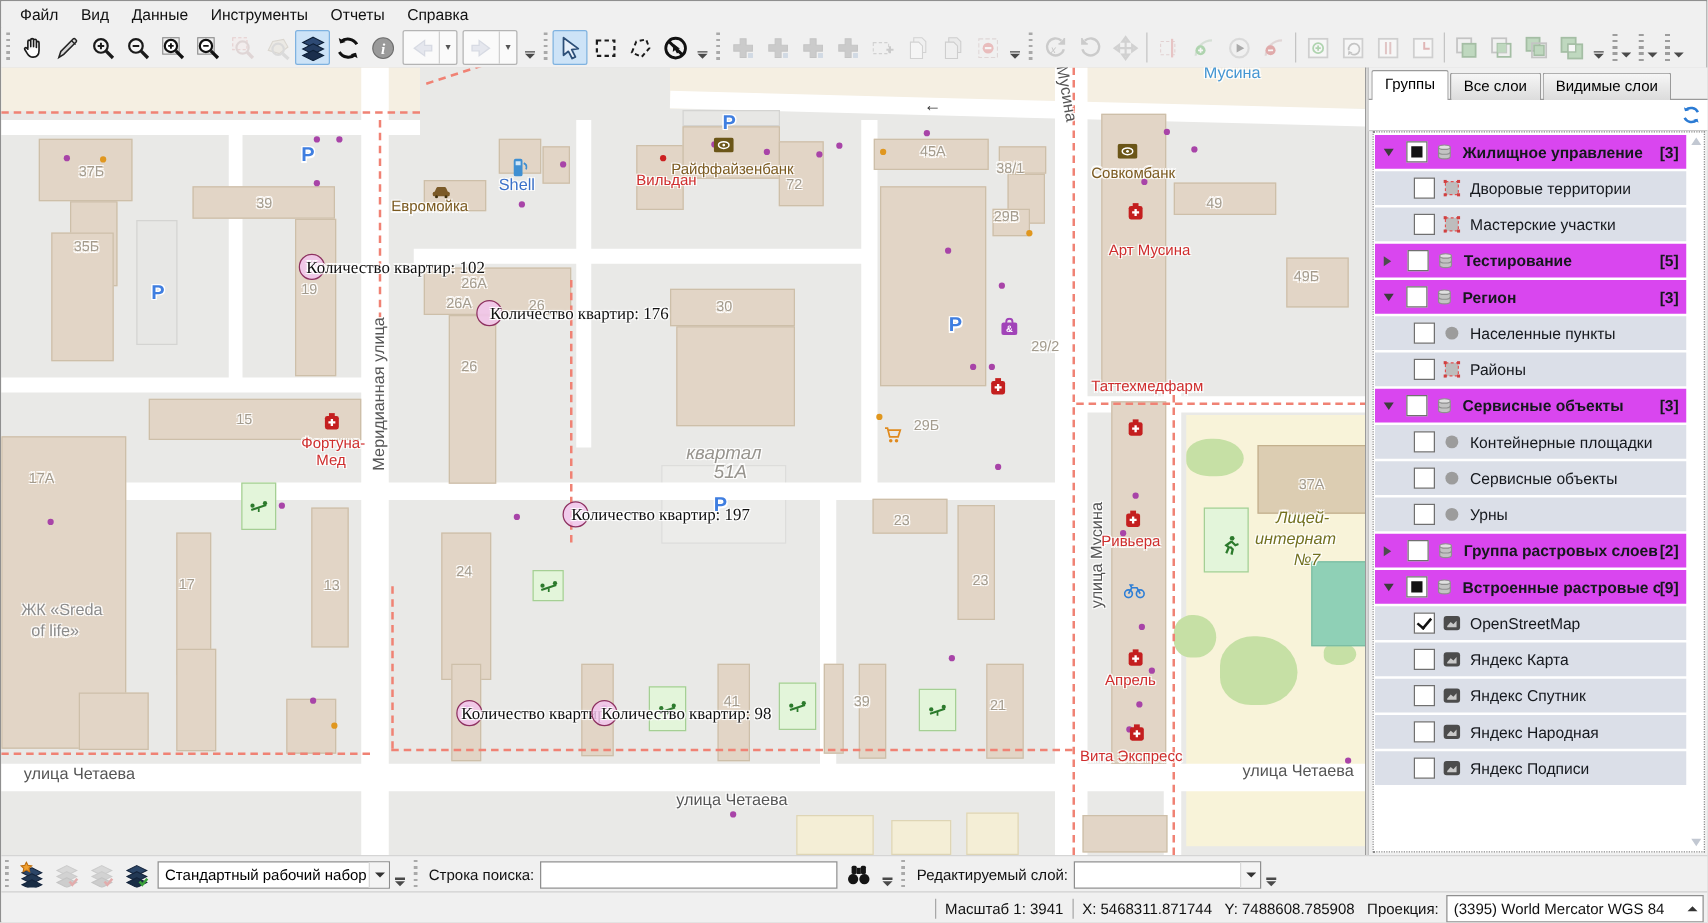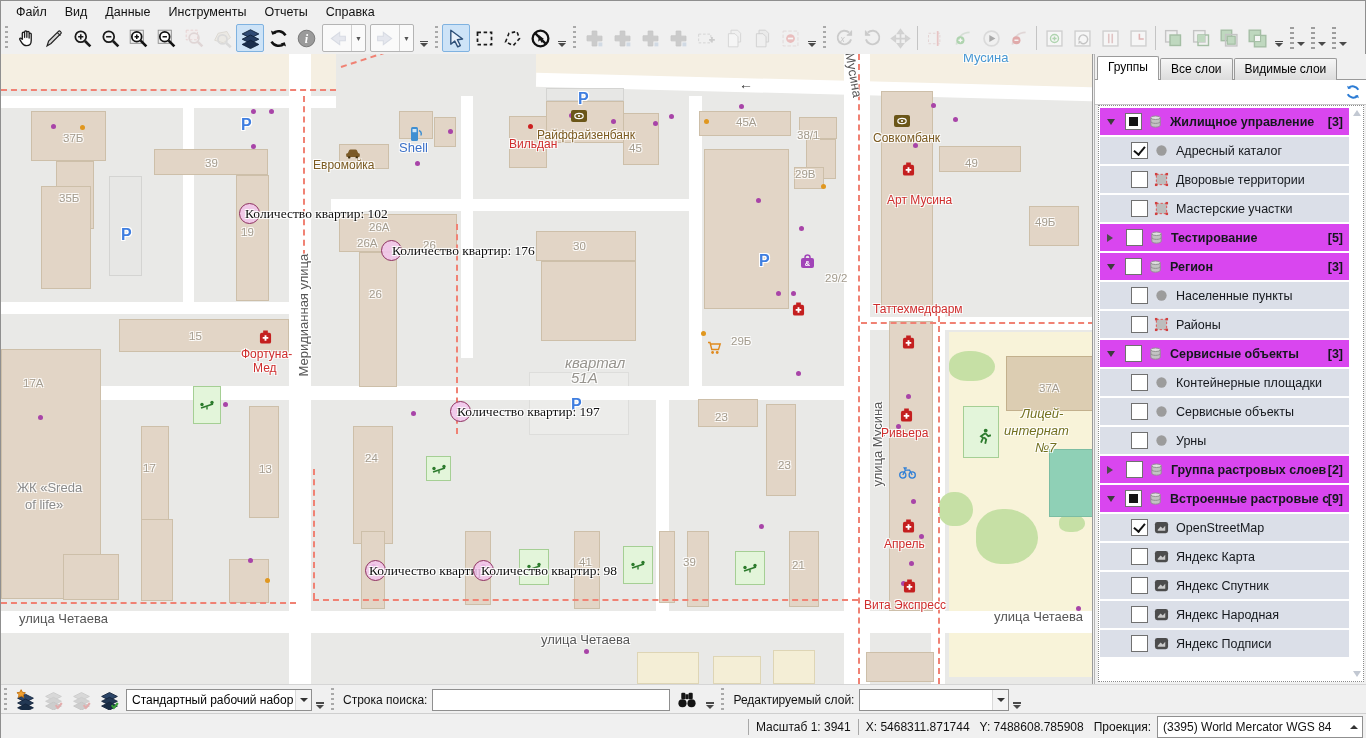--- a/index.html
+++ b/index.html
@@ -679,21 +679,21 @@
       <div class="lb musblue" style="left: 962px; top: -4px;">Мусина</div>
       <div class="lb num" style="left: 62px; top: 78px;">37Б</div>
       <div class="lb num" style="left: 58px; top: 138px;">35Б</div>
       <div class="lb num" style="left: 204px; top: 103px;">39</div>
       <div class="lb num" style="left: 240px; top: 172px;">19</div>
       <div class="lb num" style="left: 368px; top: 167px;">26А</div>
       <div class="lb num" style="left: 356px; top: 183px;">26А</div>
       <div class="lb num" style="left: 422px; top: 185px;">26</div>
       <div class="lb num" style="left: 368px; top: 234px;">26</div>
       <div class="lb num" style="left: 572px; top: 186px;">30</div>
-      <div class="lb num" style="left: 628px; top: 88px;">45</div>
+      <div class="lb num" style="left: 628px; top: 88px;">72</div>
       <div class="lb num" style="left: 735px; top: 62px;">45А</div>
       <div class="lb num" style="left: 796px; top: 75px;">38/1</div>
       <div class="lb num" style="left: 794px; top: 114px;">29В</div>
       <div class="lb num" style="left: 824px; top: 218px;">29/2</div>
       <div class="lb num" style="left: 730px; top: 281px;">29Б</div>
       <div class="lb num" style="left: 964px; top: 103px;">49</div>
       <div class="lb num" style="left: 1034px; top: 162px;">49Б</div>
       <div class="lb num" style="left: 714px; top: 357px;">23</div>
       <div class="lb num" style="left: 777px; top: 405px;">23</div>
       <div class="lb num" style="left: 364px; top: 398px;">24</div>
@@ -710,21 +710,21 @@
       <div class="lb poibrown" style="left: 872px; top: 77px;">Совкомбанк</div>
       <div class="lb poired" style="left: 508px; top: 83px;">Вильдан</div>
       <div class="lb poired" style="left: 886px; top: 139px;">Арт Мусина</div>
       <div class="lb poired" style="left: 872px; top: 248px;">Таттехмедфарм</div>
       <div class="lb poired" style="left: 880px; top: 372px;">Ривьера</div>
       <div class="lb poired" style="left: 883px; top: 483px;">Апрель</div>
       <div class="lb poired" style="left: 863px; top: 544px;">Вита Экспресс</div>
       <div class="lb poired" style="left: 240px; top: 293px;">Фортуна-</div>
       <div class="lb poired" style="left: 252px; top: 307px;">Мед</div>
       <div class="lb poiblue" style="left: 398px; top: 86px;">Shell</div>
-      <div class="lb kv" style="left: 548px; top: 300px; margin-left: 16px;">квартал</div>
+      <div class="lb kv" style="left: 548px; top: 300px;">квартал</div>
       <div class="lb kv" style="left: 570px; top: 315px;">51А</div>
       <div class="lb schooltxt" style="left: 1020px; top: 352px;">Лицей-</div>
       <div class="lb schooltxt" style="left: 1003px; top: 369px;">интернат</div>
       <div class="lb schooltxt" style="left: 1034px; top: 386px;">№7</div>
       <div class="lb zk" style="left: 16px; top: 426px;">ЖК «Sreda</div>
       <div class="lb zk" style="left: 24px; top: 443px;">of life»</div>
       <div class="ann-c" style="left: 238px; top: 149px;"></div>
       <div class="ann-t" style="left: 244px; top: 152px;">Количество квартир: 102</div>
       <div class="ann-c" style="left: 380px; top: 186px;"></div>
       <div class="ann-t" style="left: 391px; top: 189px;">Количество квартир: 176</div>
@@ -758,31 +758,20 @@
           <div class="cb part"></div>
           <span class="ticon">
             <svg width="15" height="15" viewBox="0 0 16 16">
               <path d="M3 4v8c0 1.2 2.2 2 5 2s5-.8 5-2V4" fill="#c3c3c3" stroke="#8f8f8f"></path>
               <ellipse cx="8" cy="4" rx="5" ry="1.9" fill="#e0e0e0" stroke="#8f8f8f"></ellipse>
               <path d="M3 8c0 1.2 2.2 2 5 2s5-.8 5-2" fill="none" stroke="#8f8f8f"></path>
             </svg>
           </span>
           <span class="tlabel">Жилищное управление</span>
           <span class="tbadge">[3]</span>
-        </div>
-        <div class="trow">
-          <div class="exp none"></div>
-          <div style="width: 14px; flex: 0 0 14px;"></div>
-          <div class="cb on"></div>
-          <span class="ticon">
-            <svg width="15" height="15" viewBox="0 0 16 16">
-              <circle cx="8" cy="8" r="5.5" fill="#9c9c9c"></circle>
-            </svg>
-          </span>
-          <span class="tlabel">Адресный каталог</span>
         </div>
         <div class="trow">
           <div class="exp none"></div>
           <div style="width: 14px; flex: 0 0 14px;"></div>
           <div class="cb"></div>
           <span class="ticon">
             <svg width="15" height="15" viewBox="0 0 16 16">
               <rect x="2.5" y="2.5" width="11" height="11" fill="#bdbdbd" stroke="#e05050" stroke-dasharray="2.5 2"></rect>
               <rect x="1" y="1" width="2.6" height="2.6" fill="#d04040"></rect>
               <rect x="12.4" y="1" width="2.6" height="2.6" fill="#d04040"></rect>

